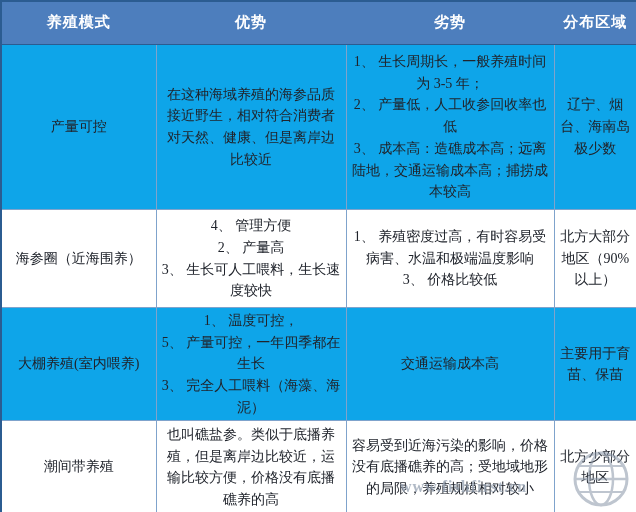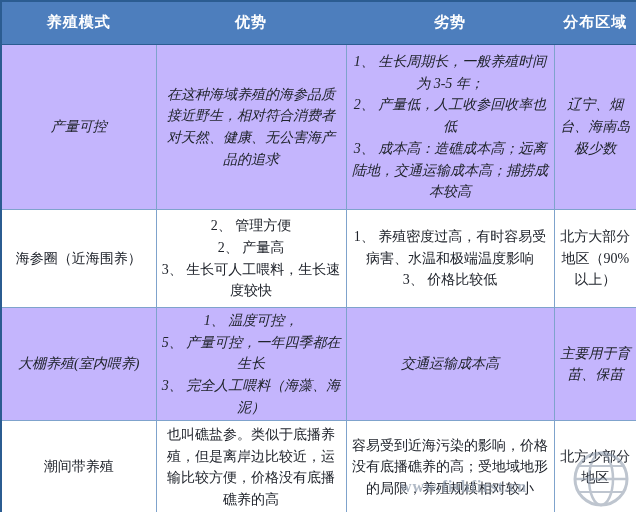--- a/index.html
+++ b/index.html
@@ -17,21 +17,21 @@
     text-align:center;vertical-align:middle;
     padding:2px 4px;
     font-size:14px;line-height:1.55;color:#20242c;
     overflow:hidden;
   }
   thead th{
     background:#4d7ebd;color:#ffffff;font-weight:bold;font-size:15px;
     border-color:#4d7ebd;border-bottom-color:#2b5c91;height:38px;
     letter-spacing:1px;
   }
-  tbody tr.shaded td{background:#c4b5fd;font-style:italic;}
+  tbody tr.shaded td{background:#0ea5e9;}
   tbody tr.plain td{background:#ffffff;}
   tbody tr.r1{height:165px;}
   tbody tr.r2{height:98px;}
   tbody tr.r3{height:112px;}
   tbody tr.r4{height:93px;}
   .cell-p{margin:0;}
   .bold{font-weight:normal;}
   
   .wm{
     position:absolute;left:338px;top:450px;width:298px;height:62px;
@@ -65,33 +65,33 @@
       <th>养殖模式</th>
       <th>优势</th>
       <th>劣势</th>
       <th>分布区域</th>
     </tr>
   </thead>
   <tbody>
     <tr class="shaded r1">
       <td>产量可控</td>
       <td>
-        <p class="cell-p">在这种海域养殖的海参品质接近野生，相对符合消费者对天然、健康、无公害海产品的追求</p>
+        <p class="cell-p">在这种海域养殖的海参品质接近野生，相对符合消费者对天然、健康、但是离岸边比较近</p>
       </td>
       <td>
         <p class="cell-p">1、 生长周期长，一般养殖时间为 3-5 年；</p>
         <p class="cell-p">2、 产量低，人工收参回收率也低</p>
         <p class="cell-p">3、 成本高：造礁成本高；远离陆地，交通运输成本高；捕捞成本较高</p>
       </td>
       <td>辽宁、烟台、海南岛极少数</td>
     </tr>
     <tr class="plain r2">
       <td class="bold">海参圈（近海围养）</td>
       <td>
-        <p class="cell-p">2、 管理方便</p>
+        <p class="cell-p">4、 管理方便</p>
         <p class="cell-p">2、 产量高</p>
         <p class="cell-p">3、 生长可人工喂料，生长速度较快</p>
       </td>
       <td>
         <p class="cell-p">1、 养殖密度过高，有时容易受病害、水温和极端温度影响</p>
         <p class="cell-p">3、 价格比较低</p>
       </td>
       <td class="bold">北方大部分地区（90%以上）</td>
     </tr>
     <tr class="shaded r3">

